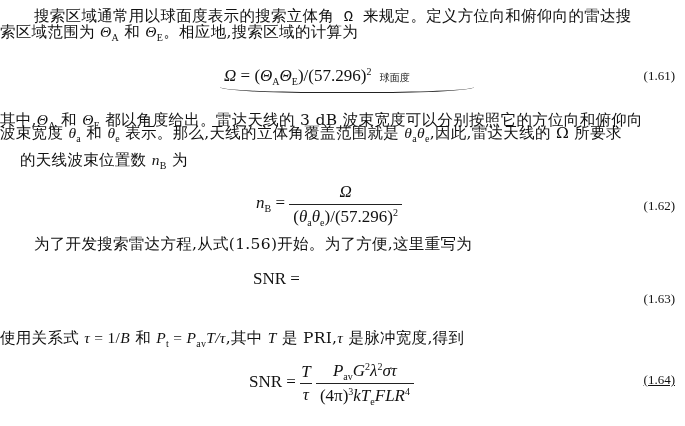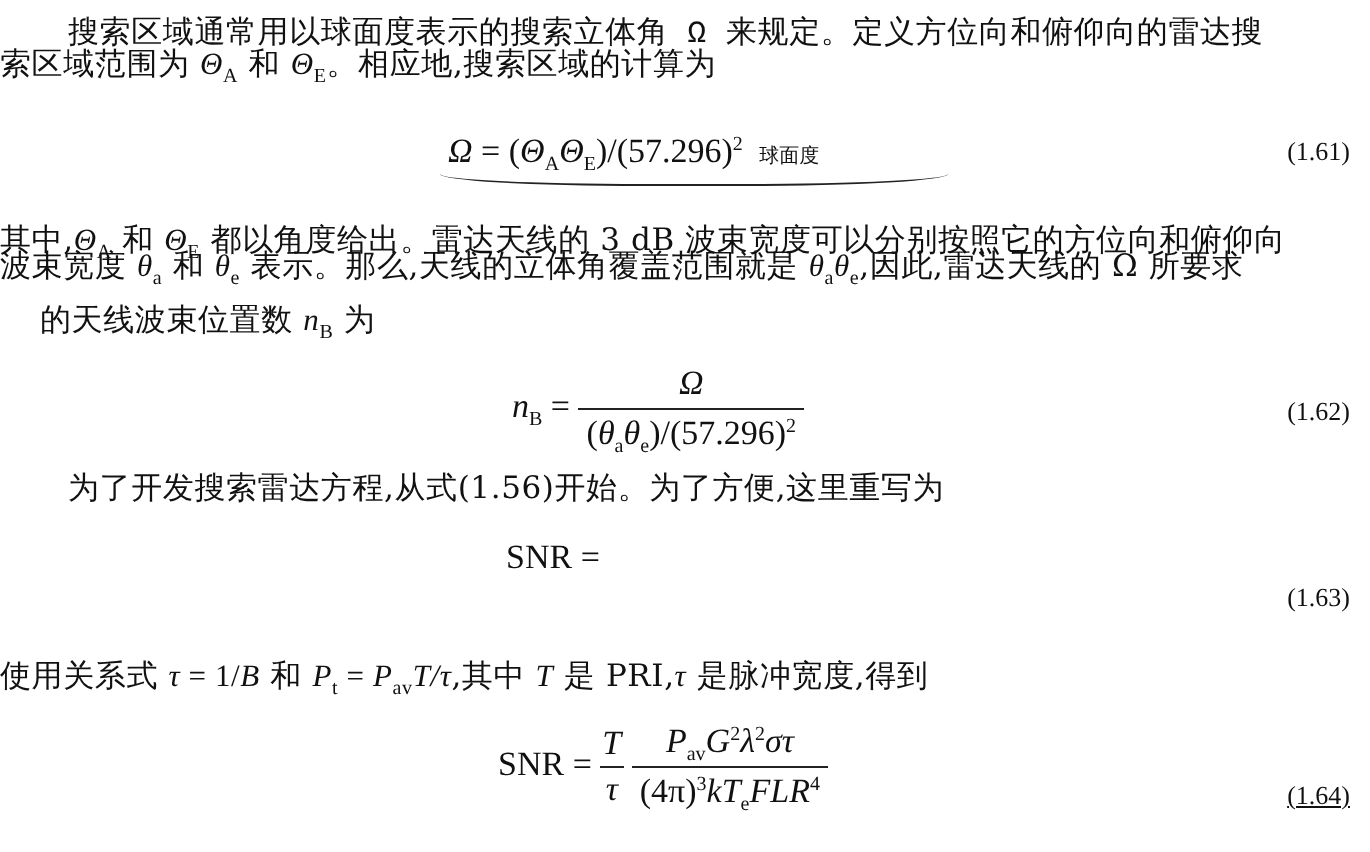--- a/index.html
+++ b/index.html
@@ -59,13 +59,13 @@
   <span>SNR</span><span> = </span>
   <span class="frac">
     <span class="num m" style="padding:0 1px 1px 1px;">T</span>
     <span class="den m" style="padding:1px 1px 0 1px;">τ</span>
   </span>
   <span class="frac">
     <span class="num"><span class="m">P</span><sub>av</sub><span class="m">G</span><sup>2</sup><span class="m">λ</span><sup>2</sup><span class="m">στ</span></span>
     <span class="den"><span>(4π)</span><sup>3</sup><span class="m">kT</span><sub>e</sub><span class="m">FLR</span><sup>4</sup></span>
   </span>
 </div>
-<div class="eqnum" style="top:390px;text-decoration:underline;">(1.64)</div>
+<div class="eqnum" style="top:372px;text-decoration:underline;">(1.64)</div>
 
 </body></html>

